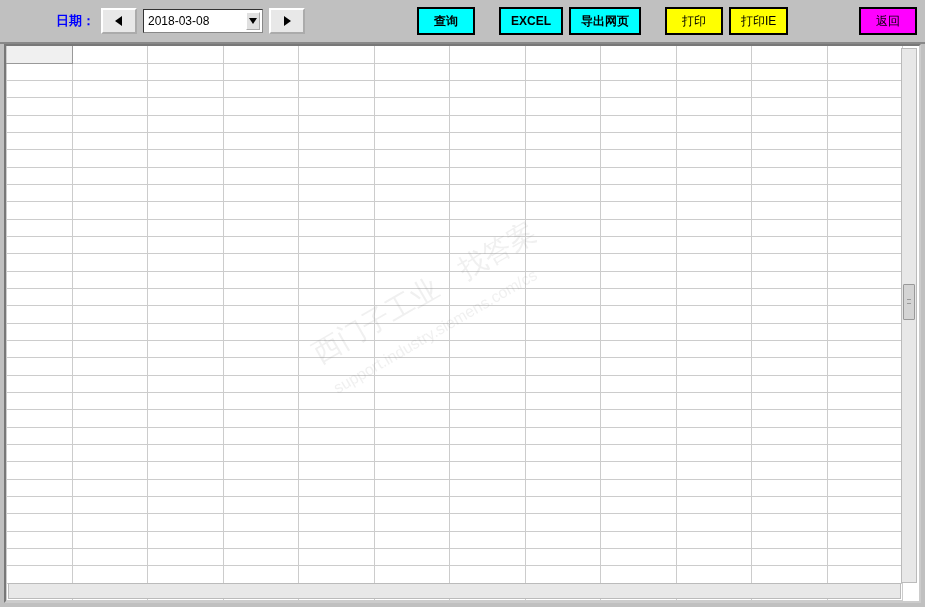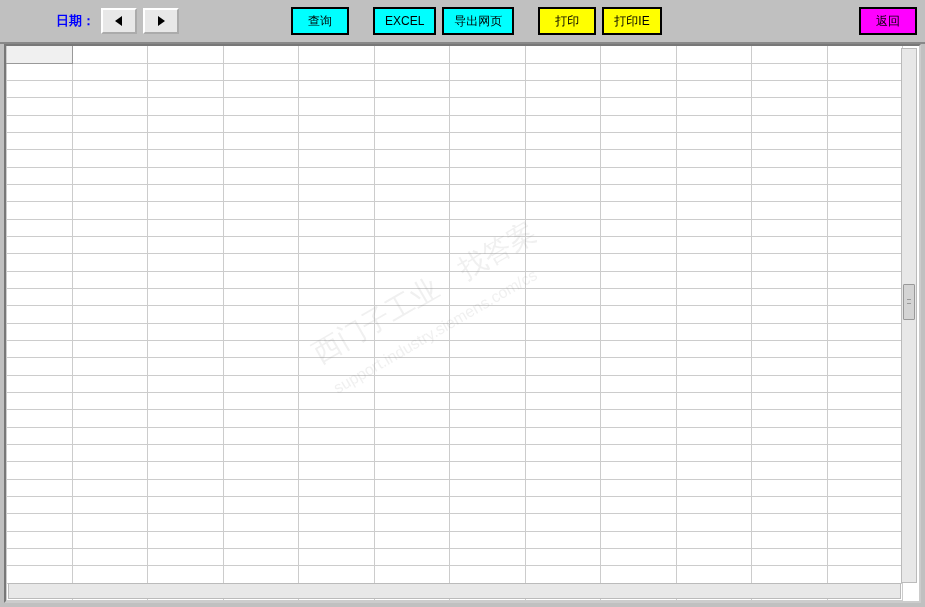--- a/index.html
+++ b/index.html
@@ -61,21 +61,21 @@
       height: 28px;
       border: 2px solid #000;
       cursor: pointer;
       display: flex;
       align-items: center;
       justify-content: center;
       font-size: 12px;
       padding: 0 10px;
       min-width: 58px;
     }
-    .cyan { background: #00ffff; }
+    .cyan { background: #00ffff; font-weight: bold; }
     .yellow { background: #ffff00; text-align: center; }
     .magenta { background: #ff00ff; }
     .spacer-lg { width: 100px; }
     .spacer-md { width: 12px; }
     .spacer-end { flex: 1; }
     .grid-container {
       position: absolute;
       top: 44px;
       left: 4px;
       right: 4px;
@@ -160,20 +160,28 @@
 </head>
 <body>
 
 <div class="toolbar">
   <span class="date-label">日期：</span>
   <button class="nav-btn">
     <svg width="12" height="12" viewBox="0 0 12 12">
         <polygon points="9,1 9,11 2,6" fill="#000"></polygon>
       </svg>
   </button>
+  <div class="date-select">
+    <span>2018-03-08</span>
+    <span class="caret">
+      <svg width="8" height="6" viewBox="0 0 8 6">
+          <polygon points="0,0 8,0 4,6" fill="#000"></polygon>
+        </svg>
+    </span>
+  </div>
   <button class="nav-btn">
     <svg width="12" height="12" viewBox="0 0 12 12">
         <polygon points="3,1 3,11 10,6" fill="#000"></polygon>
       </svg>
   </button>
 
   <div class="spacer-lg"></div>
 
   <button class="action-btn cyan">查询</button>
   <div class="spacer-md"></div>

